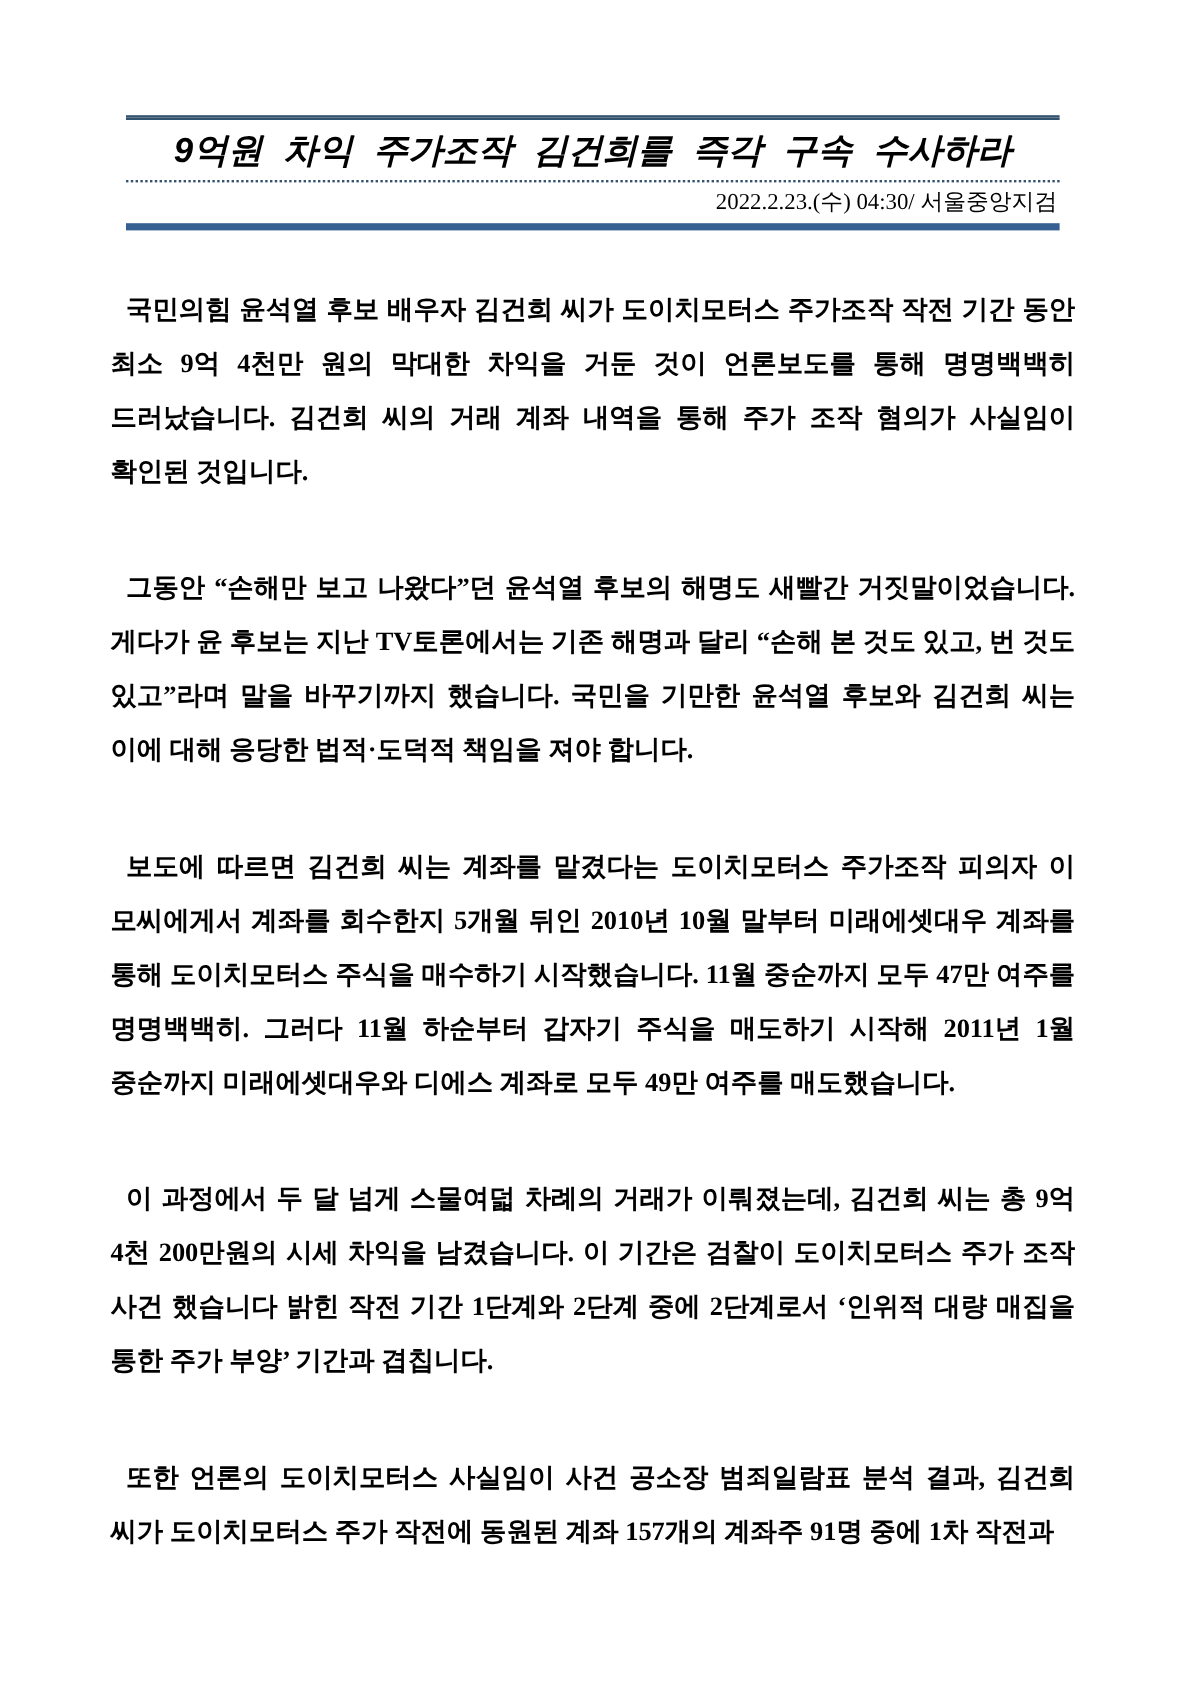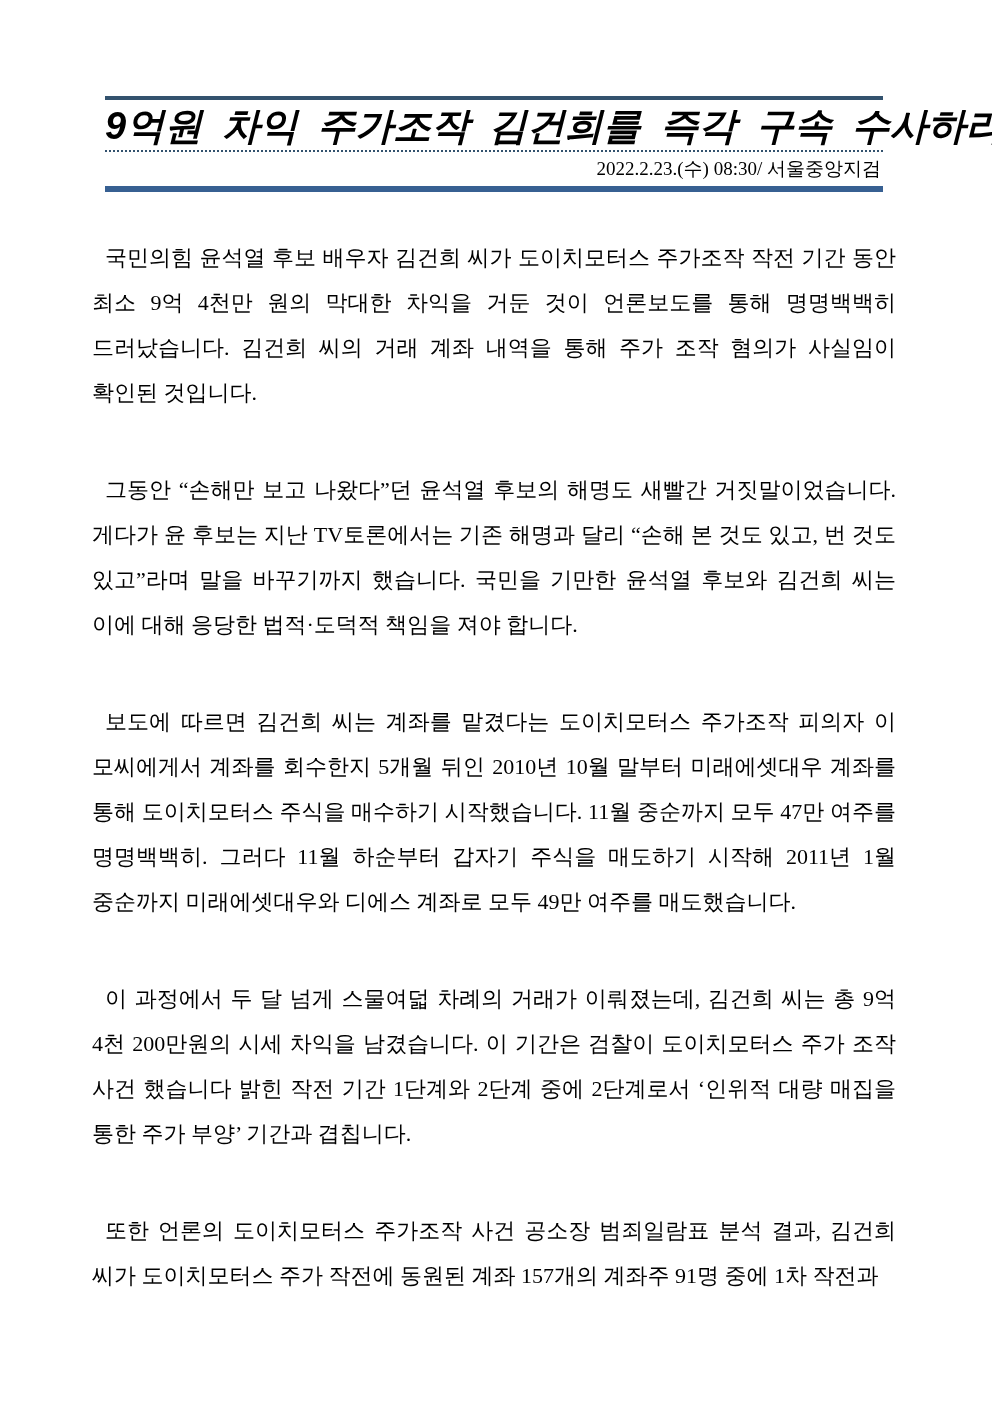--- a/index.html
+++ b/index.html
@@ -33,23 +33,23 @@
     height: 3px;
     border-top: 2px solid var(--rule-navy);
     border-bottom: 2px solid var(--rule-navy);
   }
   .title {
     margin: 0;
     padding: 8px 0 6px 0;
     font-family: "Liberation Sans", "DejaVu Sans", sans-serif;
     font-weight: bold;
     font-style: italic;
-    font-size: 38px;
+    font-size: 29px;
     line-height: 36px;
-    text-align: right;
+    text-align: center;
     word-spacing: 9px;
     white-space: nowrap;
     color: var(--text);
   }
   .rule-dotted {
     height: 0;
     border-bottom: 2px dotted var(--rule-navy);
   }
   .dateline {
     text-align: right;
@@ -66,36 +66,37 @@
     margin: 43px 96px 0 92px;
   }
   .content p {
     margin: 0 0 52px 0;
     font-size: 22px;
     line-height: 45px;
     text-align: justify;
     text-indent: 13px;
     word-break: keep-all;
     color: var(--text);
+    font-weight: bold;
   }
 </style>
 </head>
 <body>
 
 <div class="page">
 
   <div class="header-wrap">
     <div class="rule-double"></div>
     <h1 class="title">9억원 차익 주가조작 김건희를 즉각 구속 수사하라</h1>
     <div class="rule-dotted"></div>
-    <div class="dateline">2022.2.23.(수) 08:30/ 서울중앙지검</div>
+    <div class="dateline">2022.2.23.(수) 04:30/ 서울중앙지검</div>
     <div class="rule-thick"></div>
   </div>
 
   <div class="content">
     <p>국민의힘 윤석열 후보 배우자 김건희 씨가 도이치모터스 주가조작 작전 기간 동안 최소 9억 4천만 원의 막대한 차익을 거둔 것이 언론보도를 통해 명명백백히 드러났습니다. 김건희 씨의 거래 계좌 내역을 통해 주가 조작 혐의가 사실임이 확인된 것입니다.</p>
     <p>그동안 “손해만 보고 나왔다”던 윤석열 후보의 해명도 새빨간 거짓말이었습니다. 게다가 윤 후보는 지난 TV토론에서는 기존 해명과 달리 “손해 본 것도 있고, 번 것도 있고”라며 말을 바꾸기까지 했습니다. 국민을 기만한 윤석열 후보와 김건희 씨는 이에 대해 응당한 법적·도덕적 책임을 져야 합니다.</p>
     <p>보도에 따르면 김건희 씨는 계좌를 맡겼다는 도이치모터스 주가조작 피의자 이 모씨에게서 계좌를 회수한지 5개월 뒤인 2010년 10월 말부터 미래에셋대우 계좌를 통해 도이치모터스 주식을 매수하기 시작했습니다. 11월 중순까지 모두 47만 여주를 명명백백히. 그러다 11월 하순부터 갑자기 주식을 매도하기 시작해 2011년 1월 중순까지 미래에셋대우와 디에스 계좌로 모두 49만 여주를 매도했습니다.</p>
     <p>이 과정에서 두 달 넘게 스물여덟 차례의 거래가 이뤄졌는데, 김건희 씨는 총 9억 4천 200만원의 시세 차익을 남겼습니다. 이 기간은 검찰이 도이치모터스 주가 조작 사건 했습니다 밝힌 작전 기간 1단계와 2단계 중에 2단계로서 ‘인위적 대량 매집을 통한 주가 부양’ 기간과 겹칩니다.</p>
-    <p>또한 언론의 도이치모터스 주가조작 사건 공소장 범죄일람표 분석 결과, 김건희 씨가 도이치모터스 주가 작전에 동원된 계좌 157개의 계좌주 91명 중에 1차 작전과</p>
+    <p>또한 언론의 도이치모터스 사실임이 사건 공소장 범죄일람표 분석 결과, 김건희 씨가 도이치모터스 주가 작전에 동원된 계좌 157개의 계좌주 91명 중에 1차 작전과</p>
   </div>
 
 </div>
 
 </body></html>

